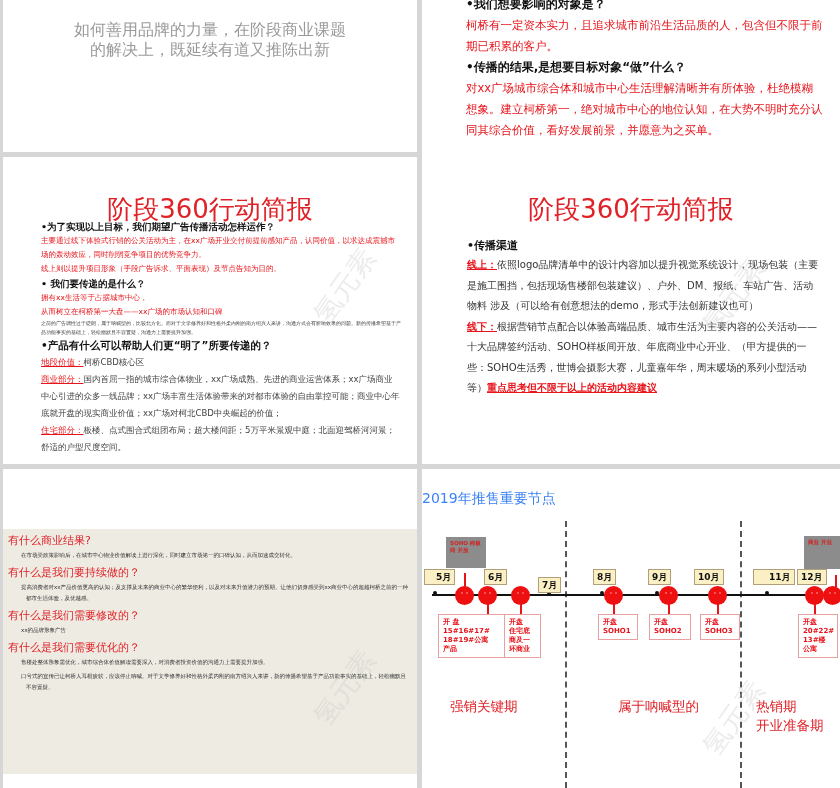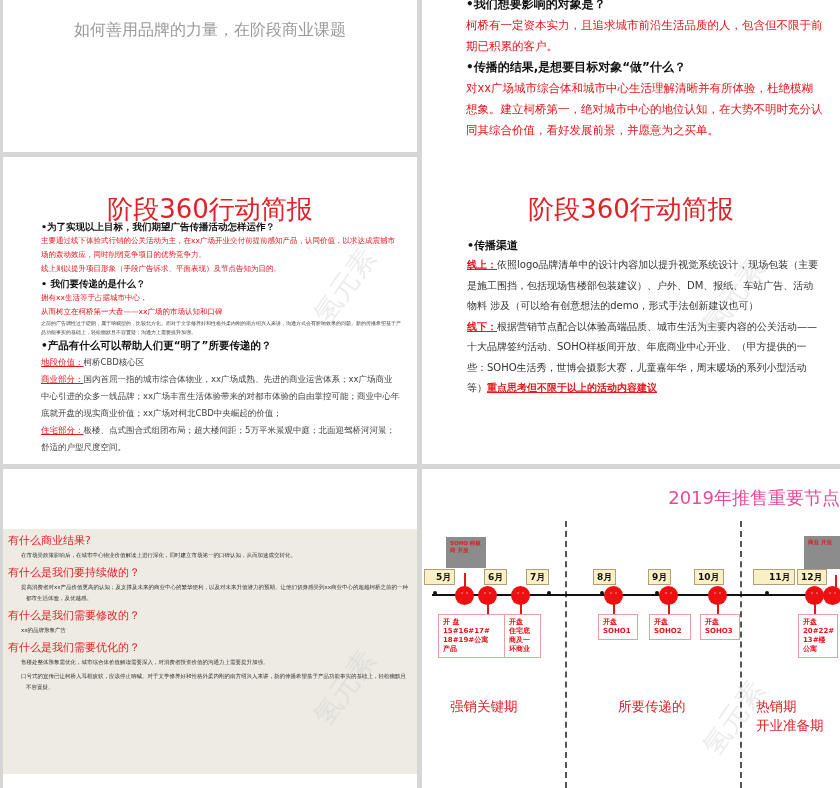--- a/index.html
+++ b/index.html
@@ -40,21 +40,21 @@
   .s4 .emph { color: #e8141b; font-weight: bold; text-decoration: underline; }
 
   
   .s5 .panel { position: absolute; left: 0; right: 0; top: 60px; bottom: 14px; background: #eeebe3; }
   .s5 .content { position: absolute; left: 5px; right: 8px; top: 63px; }
   .s5 .h { color: #e02127; font-size: 11px; line-height: 18px; }
   .s5 .p { color: #333; font-size: 5.5px; line-height: 11px; padding-left: 13px; margin-bottom: 3px; }
   .s5 .p.ind2 { padding-left: 18px; text-indent: -5px; }
 
   
-  .s6 .title { position: absolute; left: 0; right: 0; top: 18px; text-align: right; color: #ec4899; font-size: 18px; line-height: 22px; }
+  .s6 .title { position: absolute; left: 0; right: 0; top: 18px; text-align: left; color: #3b82f6; font-size: 14px; line-height: 22px; }
   .s6 .axis { position: absolute; left: 10px; right: 0; top: 125px; height: 2px; background: #111; }
   .tick { position: absolute; top: 122px; width: 4px; height: 4px; background: #111; border-radius: 50%; }
   .month { position: absolute; top: 100px; height: 16px; padding: 0 3px; background: #fbf0c4; border: 1px solid #b0a07a;
     font-size: 9px; font-weight: bold; line-height: 14px; color: #111; }
   .dot { position: absolute; width: 19px; height: 19px; border-radius: 50%; background: #ee1010; top: 117px; }
   .dot::before, .dot::after { content: ""; position: absolute; top: 6px; width: 2px; height: 2px; background: #ff6a6a; border-radius: 50%; }
   .dot::before { left: 6px; } .dot::after { right: 6px; }
   .stem { position: absolute; width: 1.5px; background: #e8141b; }
   .graybox { position: absolute; background: #8c8c8c; }
   .graybox span { display: block; color: #d02222; font-size: 5.5px; line-height: 7px; font-weight: bold; padding: 3px 0 0 4px; }
@@ -64,20 +64,21 @@
   .phase { position: absolute; color: #e02127; font-size: 13.5px; line-height: 19px; white-space: pre-line; }
 
   .wm { position: absolute; color: rgba(200,200,200,0.35); font-size: 28px; transform: rotate(-55deg); pointer-events: none; }
 </style>
 </head>
 <body>
 
 <div class="slide s1">
   <div class="quote">
     <div>如何善用品牌的力量，在阶段商业课题</div>
+    <div>的解决上，既延续有道又推陈出新</div>
   </div>
 </div>
 
 <div class="slide s2">
   <div class="content">
     <div class="q">•我们想要影响的对象是？</div>
     <div class="a">柯桥有一定资本实力，且追求城市前沿生活品质的人，包含但不限于前期已积累的客户。</div>
     <div class="q">•传播的结果,是想要目标对象“做”什么？</div>
     <div class="a">对xx广场城市综合体和城市中心生活理解清晰并有所体验，杜绝模糊想象。建立柯桥第一，绝对城市中心的地位认知，在大势不明时充分认同其综合价值，看好发展前景，并愿意为之买单。</div>
   </div>
@@ -136,21 +137,21 @@
   <div class="axis"></div>
   <div class="tick" style="left:11px;"></div>
   <div class="tick" style="left:125px;"></div>
   <div class="tick" style="left:178px;"></div>
   <div class="tick" style="left:233px;"></div>
   <div class="tick" style="left:288px;"></div>
   <div class="tick" style="left:343px;"></div>
 
   <div class="month" style="left:2px;padding-left:11px;">5月</div>
   <div class="month" style="left:62px;">6月</div>
-  <div class="month" style="left:104px;">7月</div>
+  <div class="month" style="left:116px;margin-top:8px;">7月</div>
   <div class="month" style="left:171px;">8月</div>
   <div class="month" style="left:226px;">9月</div>
   <div class="month" style="left:272px;">10月</div>
   <div class="month" style="left:331px;padding-left:15px;">11月</div>
   <div class="month" style="left:375px;">12月</div>
 
   <div class="graybox" style="left:24px;top:68px;width:40px;height:31px;">
       <span>SOHO 样板间 开放</span>
     </div>
   <div class="graybox" style="left:382px;top:67px;width:36px;height:33px;">
@@ -189,18 +190,18 @@
   <div class="ev" style="left:227px;width:42px;">开盘
 SOHO2</div>
   <div class="ev" style="left:278px;width:40px;">开盘
 SOHO3</div>
   <div class="ev" style="left:376px;width:40px;">开盘
 20#22#
 13#楼
 公寓</div>
 
   <div class="phase" style="left:28px;top:228px;">强销关键期</div>
-  <div class="phase" style="left:196px;top:228px;">所要传递的</div>
+  <div class="phase" style="left:196px;top:228px;">属于呐喊型的</div>
   <div class="phase" style="left:334px;top:228px;">热销期
 开业准备期</div>
 
   <div class="wm" style="left:270px;top:230px;">氢元素</div>
 </div>
 
 </body></html>

